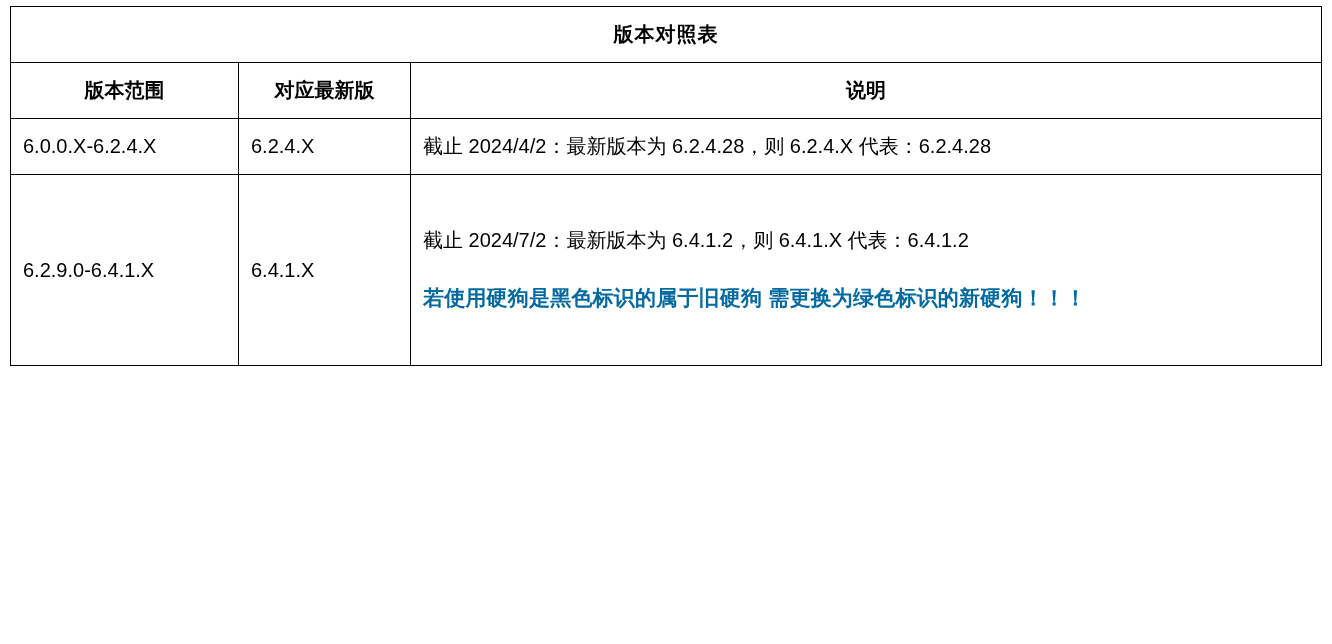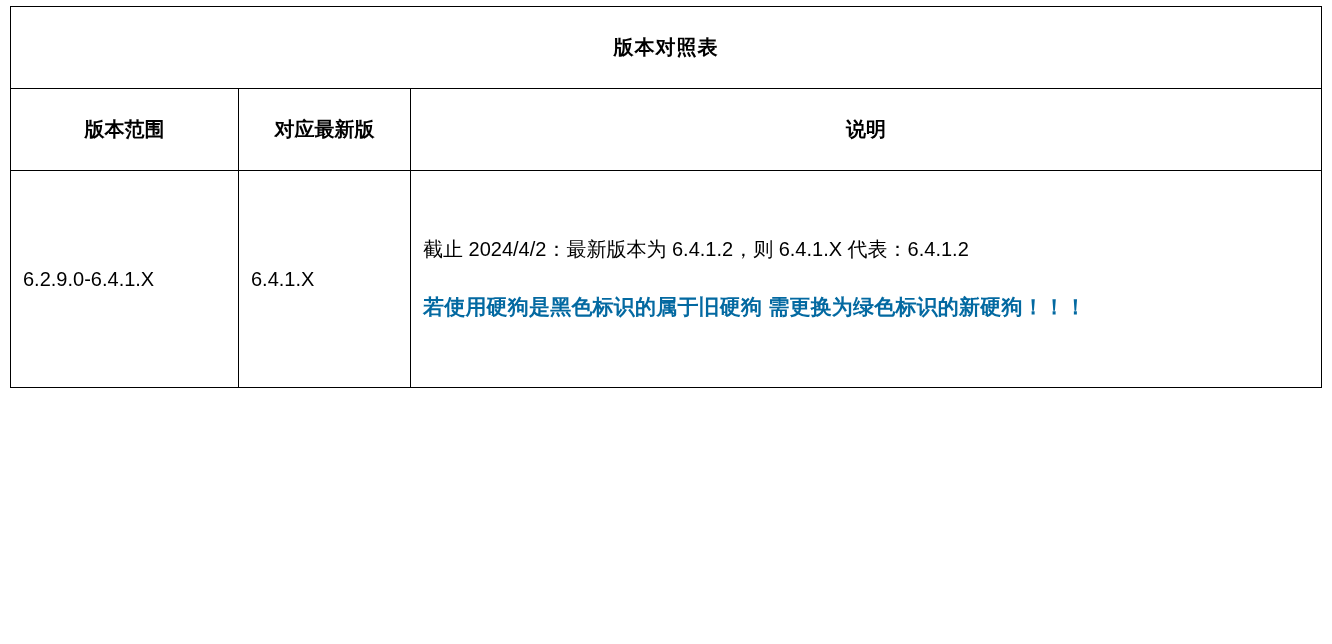--- a/index.html
+++ b/index.html
@@ -21,21 +21,21 @@
     box-sizing: border-box;
     padding: 6px 10px 0 10px;
   }
   table.version-table {
     width: 1312px;
     border-collapse: collapse;
     table-layout: fixed;
   }
   table.version-table td {
     border: 1px solid #000000;
-    padding: 25px 12px;
+    padding: 12px 12px;
     vertical-align: middle;
     font-size: 20px;
     line-height: 1.55;
   }
   .col-range { width: 228px; }
   .col-latest { width: 172px; }
   .col-desc { width: auto; }
 
   .title-cell {
     text-align: center;
@@ -83,23 +83,30 @@
     </colgroup>
     <tbody>
       <tr>
         <td class="title-cell" colspan="3">版本对照表</td>
       </tr>
       <tr>
         <td class="header-cell">版本范围</td>
         <td class="header-cell">对应最新版</td>
         <td class="header-cell">说明</td>
       </tr>
+      <tr>
+        <td class="row-cell">6.0.0.X-6.2.4.X</td>
+        <td class="row-cell">6.2.4.X</td>
+        <td class="desc-cell">
+          <span class="desc-line">截止 2024/4/2：最新版本为 6.2.4.28，则 6.2.4.X 代表：6.2.4.28</span>
+        </td>
+      </tr>
       <tr class="tall-row">
         <td class="row-cell">6.2.9.0-6.4.1.X</td>
         <td class="row-cell">6.4.1.X</td>
         <td class="desc-cell">
-          <span class="desc-line">截止 2024/4/2：最新版本为 6.4.1.2，则 6.4.1.X 代表：6.4.1.2</span>
+          <span class="desc-line">截止 2024/7/2：最新版本为 6.4.1.2，则 6.4.1.X 代表：6.4.1.2</span>
           <span class="warn-text">若使用硬狗是黑色标识的属于旧硬狗 需更换为绿色标识的新硬狗！！！</span>
         </td>
       </tr>
     </tbody>
   </table>
 </div>
 
 </body></html>

